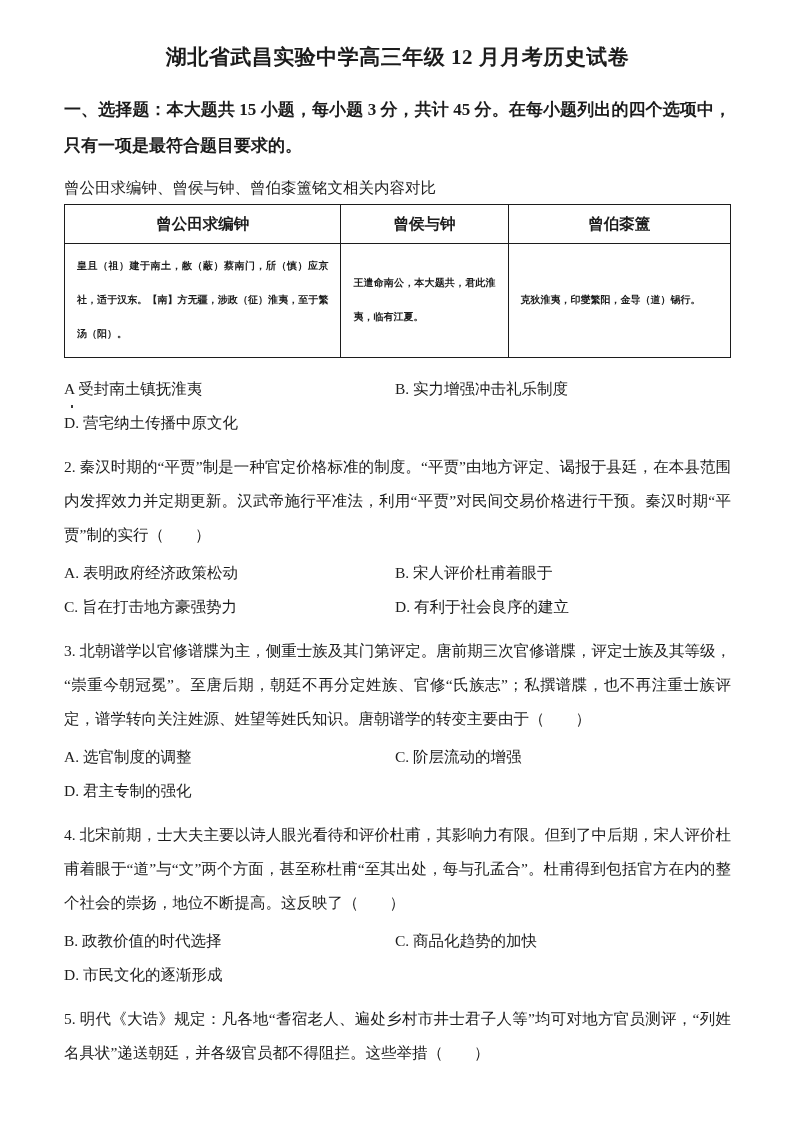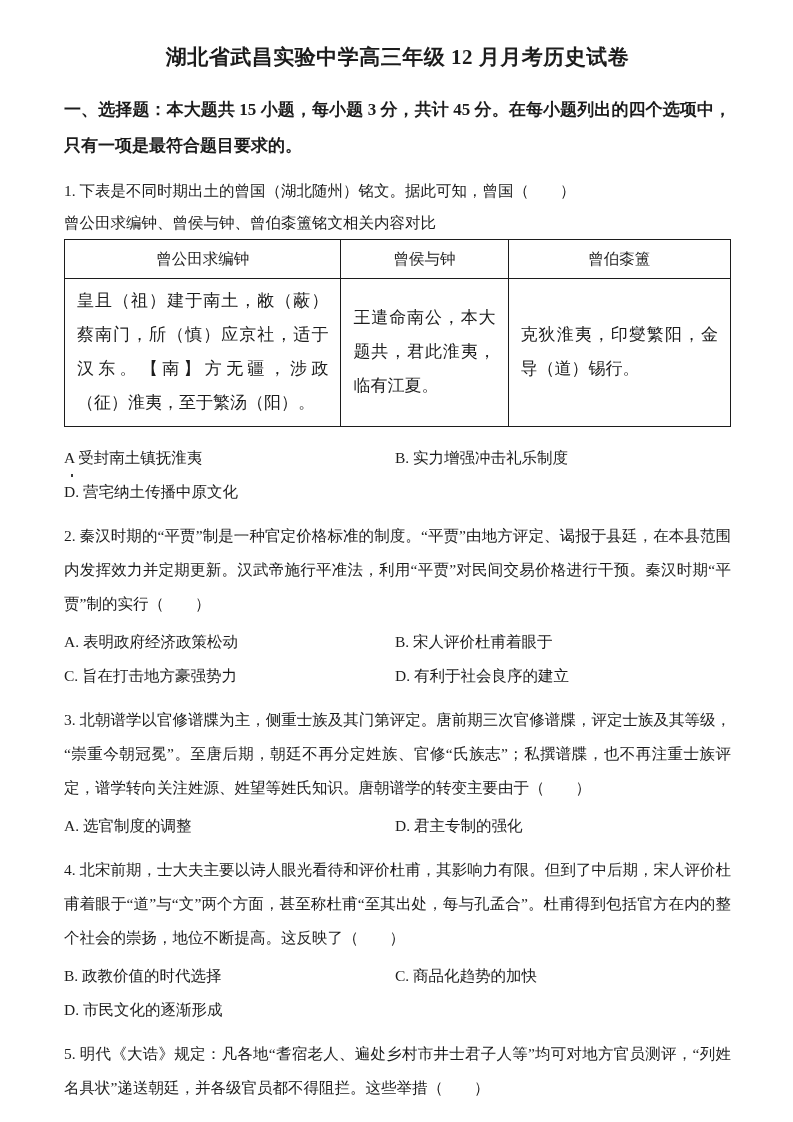--- a/index.html
+++ b/index.html
@@ -46,30 +46,30 @@
     margin-top: 1px;
   }
   table.cmp-table {
     width: 100%;
     border-collapse: collapse;
     table-layout: fixed;
     margin-top: 3px;
   }
   table.cmp-table th, table.cmp-table td {
     border: 1.6px solid #1c1c1c;
-    font-weight: normal;
+    font-weight: bold;
   }
   table.cmp-table th {
     font-size: 15.5px;
     height: 39px;
     text-align: center;
     vertical-align: middle;
   }
   table.cmp-table td {
-    font-size: 17px;
+    font-size: 10px;
     line-height: 34px;
     padding: 5px 12px 6px 12px;
     vertical-align: middle;
     text-align: justify;
     text-justify: inter-ideograph;
   }
   .col-1 { width: 41.5%; }
   .col-2 { width: 25.1%; }
   .col-3 { width: 33.4%; }
   .options {
@@ -93,21 +93,20 @@
 </head>
 <body>
 
 <main class="page">
 
   <h1 class="title">湖北省武昌实验中学高三年级 12 月月考历史试卷</h1>
 
   <p class="intro">一、选择题：本大题共 15 小题，每小题 3 分，共计 45 分。在每小题列出的四个选项中，只有一项是最符合题目要求的。</p>
 
   <section class="question">
-    <p class="stem">1. 下表是不同时期出土的曾国（湖北随州）铭文。据此可知，曾国（　　）</p>
     <p class="table-caption">曾公田求编钟、曾侯与钟、曾伯桼簠铭文相关内容对比</p>
     <table class="cmp-table">
       <colgroup>
           <col class="col-1">
           <col class="col-2">
           <col class="col-3">
         </colgroup>
       <thead>
         <tr>
           <th>曾公田求编钟</th>
@@ -137,20 +136,21 @@
       <span class="option">B. 宋人评价杜甫着眼于</span>
       <span class="option">C. 旨在打击地方豪强势力</span>
       <span class="option">D. 有利于社会良序的建立</span>
     </div>
   </section>
 
   <section class="question">
     <p class="stem">3. 北朝谱学以官修谱牒为主，侧重士族及其门第评定。唐前期三次官修谱牒，评定士族及其等级，“崇重今朝冠冕”。至唐后期，朝廷不再分定姓族、官修“氏族志”；私撰谱牒，也不再注重士族评定，谱学转向关注姓源、姓望等姓氏知识。唐朝谱学的转变主要由于（　　）</p>
     <div class="options">
       <span class="option">A. 选官制度的调整</span>
+      <span class="option">C. 阶层流动的增强</span>
       <span class="option">D. 君主专制的强化</span>
     </div>
   </section>
 
   <section class="question">
     <p class="stem">4. 北宋前期，士大夫主要以诗人眼光看待和评价杜甫，其影响力有限。但到了中后期，宋人评价杜甫着眼于“道”与“文”两个方面，甚至称杜甫“至其出处，每与孔孟合”。杜甫得到包括官方在内的整个社会的崇扬，地位不断提高。这反映了（　　）</p>
     <div class="options">
       <span class="option">B. 政教价值的时代选择</span>
       <span class="option">C. 商品化趋势的加快</span>
       <span class="option">D. 市民文化的逐渐形成</span>

